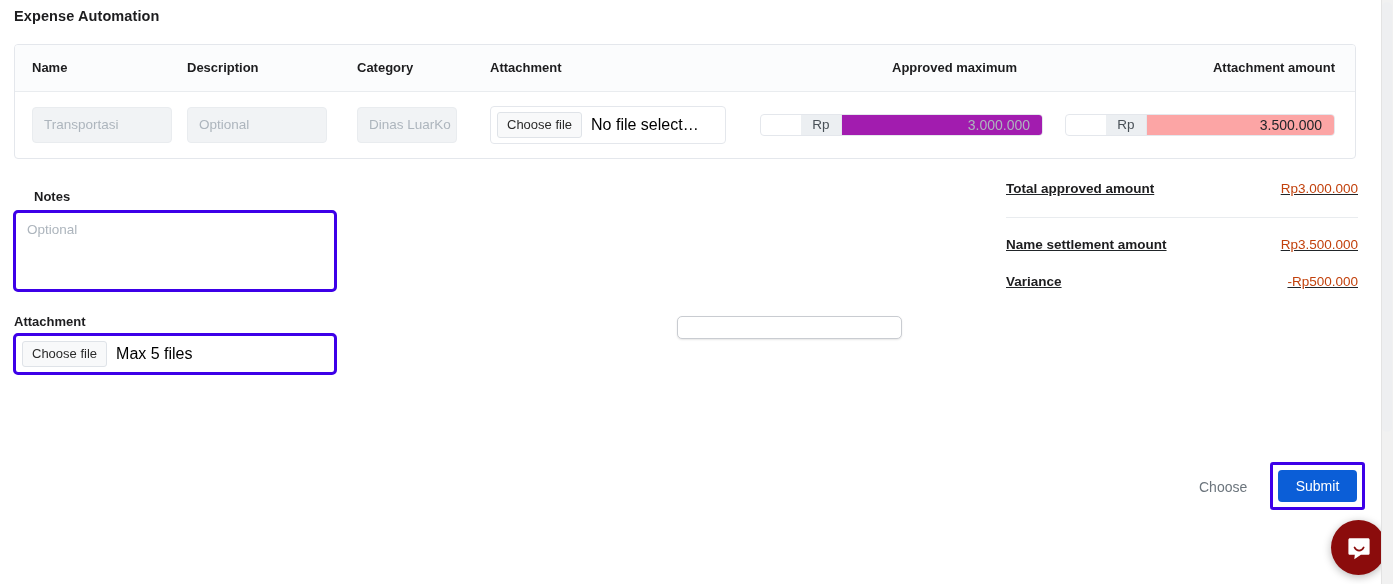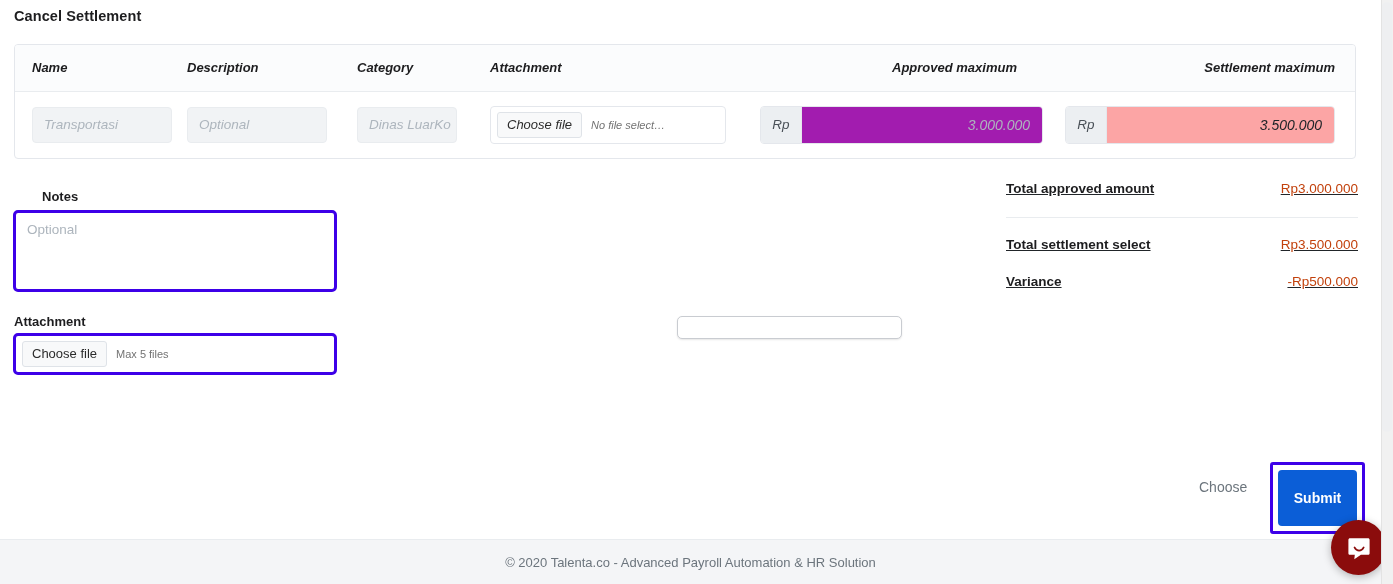--- a/index.html
+++ b/index.html
@@ -30,21 +30,20 @@
 
   
   .table-card {
     position: absolute;
     left: 14px; top: 44px;
     width: 1342px;
     border: 1px solid #e4e7ec;
     border-radius: 4px;
     background: #ffffff;
     overflow: hidden;
-    font-style: italic;
   }
   table.exp-table {
     width: 100%;
     border-collapse: collapse;
     table-layout: fixed;
   }
   table.exp-table thead th {
     background: #fbfcfd;
     border-bottom: 1px solid #e9ecef;
     font-size: 13px;
@@ -104,35 +103,36 @@
     border: 1px solid #dfe3e8;
     border-radius: 3px;
     background: #f8f9fa;
     font-size: 13px;
     color: #2b2b2b;
     padding: 4px 9px;
     line-height: 16px;
     white-space: nowrap;
   }
   .file-txt {
-    font-size: 11px;
-    color: #737373;
+    font-size: 16px;
+    color: #000000;
     margin-left: 9px;
     white-space: nowrap;
     overflow: hidden;
   }
 
   
   .rp-group {
     display: flex;
     align-items: stretch;
-    height: 38px;
+    height: 22px;
     border: 1px solid #e4e7ec;
     border-radius: 4px;
     overflow: hidden;
+    padding-left: 40px;
   }
   .rp-group.approved { width: 283px; margin-left: auto; }
   .rp-group.settle   { width: 270px; margin-left: auto; }
   .rp-addon {
     width: 41px;
     display: flex; align-items: center; justify-content: center;
     background: #eceff2;
     font-size: 13.5px;
     color: #495057;
     border-right: 1px solid #e4e7ec;
@@ -148,21 +148,21 @@
   .cell-right { text-align: right; padding-right: 20px !important; }
   .cell-right-a { text-align: right; padding-right: 43px !important; }
 
   
   .field-label {
     position: absolute;
     font-size: 13px;
     font-weight: bold;
     color: #1d1d1f;
   }
-  #notes-label { left: 14px; top: 189px; padding-left: 28px; }
+  #notes-label { left: 6px; top: 189px; padding-left: 28px; }
   .notes-box {
     position: absolute;
     left: 15px; top: 212px;
     width: 320px; height: 78px;
     background: #ffffff;
     border: 1px solid #e4e7ec;
     border-radius: 3px;
     outline: 3px solid #3d00e8;
     outline-offset: -1px;
     font-family: "Liberation Sans", sans-serif;
@@ -246,27 +246,27 @@
   .submit-wrap {
     position: absolute;
     left: 1270px; top: 462px;
     padding: 5px;
     border: 3px solid #3d00e8;
     border-radius: 3px;
     background: #ffffff;
   }
   .submit-btn {
     display: block;
-    width: 79px; height: 56px;
+    width: 79px; height: 32px;
     background: #0b5ed7;
     border: none;
     border-radius: 4px;
     color: #ffffff;
     font-size: 14px;
-    font-weight: bold;
+    font-weight: normal;
     font-family: "Liberation Sans", sans-serif;
     cursor: pointer;
   }
 
   
   .footer {
     position: absolute;
     left: 0; bottom: 0;
     width: 1381px;
     height: 45px;
@@ -307,32 +307,32 @@
     width: 10px; height: 430px;
     background: #eeeff1;
     border-radius: 5px;
   }
 </style>
 </head>
 <body>
 
 <div class="page">
 
-  <div class="page-title">Cancel Settlement</div>
+  <div class="page-title">Expense Automation</div>
 
   <div class="table-card">
     <table class="exp-table">
       <thead>
         <tr>
           <th class="th-name">Name</th>
           <th class="th-desc">Description</th>
           <th class="th-cat">Category</th>
           <th class="th-attach">Attachment</th>
           <th class="th-approved">Approved maximum</th>
-          <th class="th-settle">Settlement maximum</th>
+          <th class="th-settle">Attachment amount</th>
         </tr>
       </thead>
       <tbody>
         <tr>
           <td class="td-name">
             <div class="inp inp-name">Transportasi</div>
           </td>
           <td>
             <div class="inp inp-desc">Optional</div>
           </td>
@@ -375,38 +375,35 @@
 
   <div class="ghost-box"></div>
 
   <div class="summary">
     <div class="sum-row">
       <span class="lbl">Total approved amount</span>
       <span class="val">Rp3.000.000</span>
     </div>
     <div class="sum-divider"></div>
     <div class="sum-row">
-      <span class="lbl">Total settlement select</span>
+      <span class="lbl">Name settlement amount</span>
       <span class="val">Rp3.500.000</span>
     </div>
     <div class="sum-gap"></div>
     <div class="sum-row">
       <span class="lbl">Variance</span>
       <span class="val">-Rp500.000</span>
     </div>
   </div>
 
   <button class="cancel-btn">Choose</button>
   <div class="submit-wrap">
     <button class="submit-btn">Submit</button>
   </div>
 
-  <div class="footer">
-    <span>© 2020 Talenta.co - Advanced Payroll Automation &amp; HR Solution</span>
-  </div>
 
   <div class="chat-launcher">
     <svg width="26" height="26" viewBox="0 0 26 26">
       <path d="M4 3.2h18c0.9 0 1.6 0.7 1.6 1.6v13.4c0 0.9-0.7 1.6-1.6 1.6h-7.1l-6.6 4.4 0.5-4.4H4c-0.9 0-1.6-0.7-1.6-1.6V4.8c0-0.9 0.7-1.6 1.6-1.6z" fill="#ffffff"></path>
       <path d="M8.5 12.4c1.2 2.2 2.9 3.3 4.6 3.3s3.4-1.1 4.6-3.3" stroke="#8b0c0c" stroke-width="1.7" fill="none" stroke-linecap="round"></path>
     </svg>
   </div>
 
   <div class="scrollbar-track">
     <div class="scrollbar-thumb"></div>

